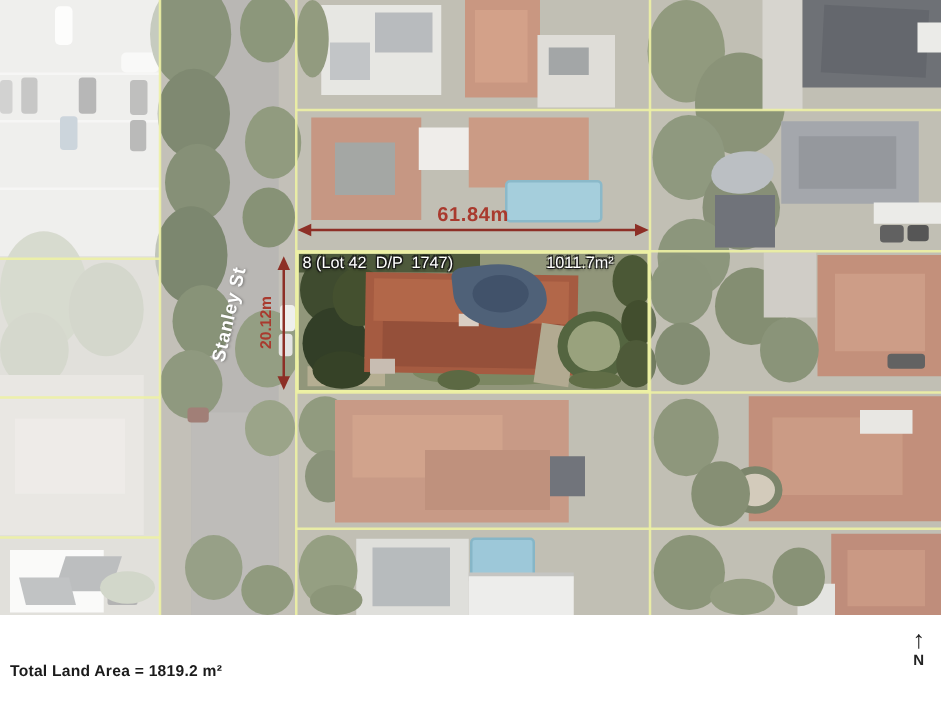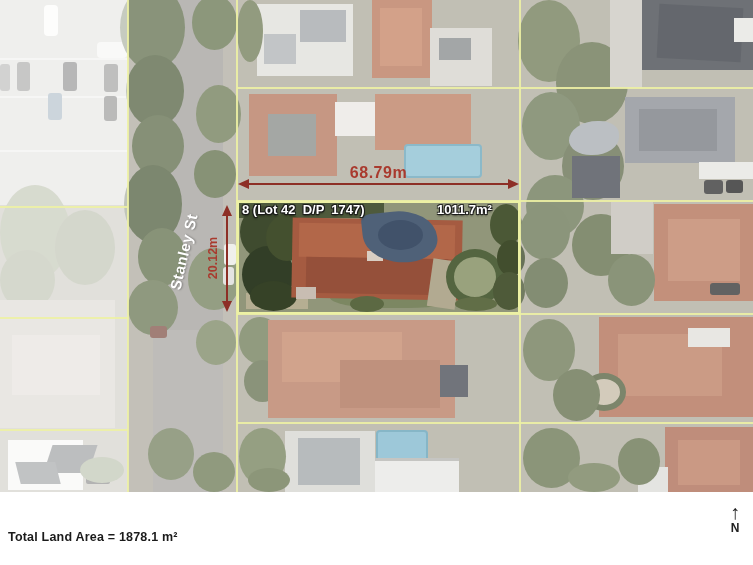--- a/index.html
+++ b/index.html
@@ -6,21 +6,21 @@
   .stage{position:relative;width:753px;height:565px;overflow:hidden;
          font-family:"Liberation Sans",sans-serif;background:#fff;}
   .aerial{position:absolute;left:0;top:0;width:753px;height:492px;background:#b2afa2;overflow:hidden;}
   .f{position:absolute;}
   .t{position:absolute;border-radius:50%;}
   .yline{position:absolute;background:var(--boundary-yellow,#edf1a4);opacity:.9;}
   .wash-left{position:absolute;left:0;top:0;width:128px;height:492px;background:rgba(255,255,255,.52);}
   .wash-lot{position:absolute;left:237px;top:201px;width:283px;height:113px;box-shadow:0 0 0 1600px rgba(255,255,255,.20);}
   .lot-outline{position:absolute;left:237px;top:201px;width:283px;height:113px;
                border:2px solid var(--boundary-yellow,#edf1a4);box-sizing:border-box;}
-  .outline-text{position:absolute;color:var(--label-white,#fff);font-weight:bold;font-size:13px;white-space:pre;
+  .outline-text{position:absolute;color:var(--label-white,#fff);font-weight:normal;font-size:13px;white-space:pre;
     text-shadow:-1px -1px 0 rgba(25,25,25,.85),1px -1px 0 rgba(25,25,25,.85),
                 -1px 1px 0 rgba(25,25,25,.85),1px 1px 0 rgba(25,25,25,.85),0 2px 2px rgba(0,0,0,.55);}
   .dim-label{position:absolute;color:var(--dimension-red,#a93a2e);font-weight:bold;}
   .dim-line{position:absolute;background:var(--dimension-red-dark,#8d2f26);}
   .ah{position:absolute;width:0;height:0;}
   .street-label{position:absolute;left:130px;top:242px;width:110px;height:20px;text-align:center;
     transform:rotate(-77deg);color:var(--label-white,#fff);font-weight:bold;font-size:15px;letter-spacing:.5px;
     text-shadow:0 1px 2px rgba(0,0,0,.35);}
   .dev-note{position:absolute;left:17px;top:127px;width:120px;font-size:9.5px;line-height:12.5px;
     font-weight:bold;color:var(--note-gray,#4e4e4c);white-space:pre-line;letter-spacing:.1px;}
@@ -178,35 +178,35 @@
     <div class="yline" style="left:519px;top:0;width:2px;height:492px;"></div>
     <div class="yline" style="left:0;top:206px;width:128px;height:2px;"></div>
     <div class="yline" style="left:0;top:317px;width:128px;height:2px;"></div>
     <div class="yline" style="left:0;top:429px;width:128px;height:2px;"></div>
     <div class="yline" style="left:237px;top:87px;width:516px;height:2px;"></div>
     <div class="yline" style="left:237px;top:200px;width:516px;height:2px;"></div>
     <div class="yline" style="left:237px;top:313px;width:516px;height:2px;"></div>
     <div class="yline" style="left:237px;top:422px;width:516px;height:2px;"></div>
     <div class="lot-outline"></div>
 
-    <div class="dim-label" style="left:237px;top:164px;width:283px;text-align:center;font-size:16px;letter-spacing:.5px;">68.79m</div>
+    <div class="dim-label" style="left:237px;top:164px;width:283px;text-align:center;font-size:16px;letter-spacing:.5px;">61.84m</div>
     <div class="dim-line" style="left:246px;top:183px;width:266px;height:2px;"></div>
     <div class="ah" style="left:238px;top:179px;border-top:5px solid transparent;border-bottom:5px solid transparent;border-right:11px solid var(--dimension-red-dark,#8d2f26);"></div>
     <div class="ah" style="left:508px;top:179px;border-top:5px solid transparent;border-bottom:5px solid transparent;border-left:11px solid var(--dimension-red-dark,#8d2f26);"></div>
 
     <div class="dim-label" style="left:186px;top:250px;width:56px;height:16px;text-align:center;font-size:12.5px;transform:rotate(-90deg);">20.12m</div>
     <div class="dim-line" style="left:226px;top:214px;width:2px;height:89px;"></div>
     <div class="ah" style="left:222px;top:205px;border-left:5px solid transparent;border-right:5px solid transparent;border-bottom:11px solid var(--dimension-red-dark,#8d2f26);"></div>
     <div class="ah" style="left:222px;top:301px;border-left:5px solid transparent;border-right:5px solid transparent;border-top:11px solid var(--dimension-red-dark,#8d2f26);"></div>
 
     <div class="outline-text" style="left:242px;top:202px;">8 (Lot 42  D/P  1747)</div>
     <div class="outline-text" style="left:437px;top:202px;">1011.7m²</div>
     <div class="street-label">Stanley St</div>
   </div>
 
   <div class="footer">
-    <div class="total-area">Total Land Area = 1878.1 m²</div>
+    <div class="total-area">Total Land Area = 1819.2 m²</div>
     <div class="north">
       <div class="arrow">↑</div>
       <div class="n">N</div>
     </div>
   </div>
 </div>
 
 </body></html>

